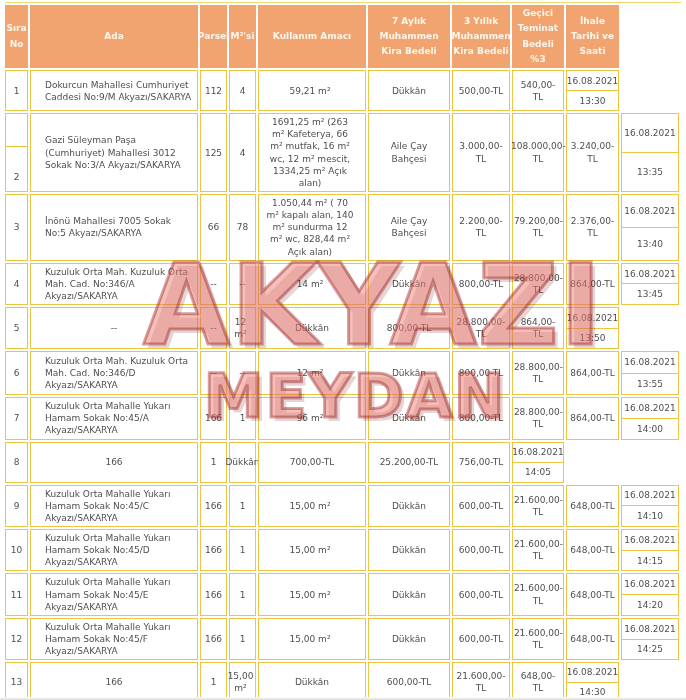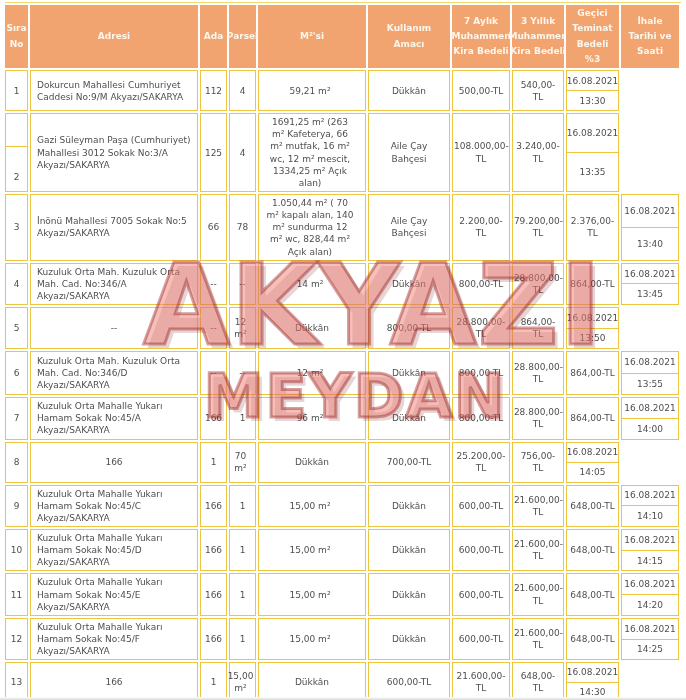--- a/index.html
+++ b/index.html
@@ -22,21 +22,21 @@
     text-align:center;font-weight:bold;font-size:9px;line-height:1.7;
     min-height:46px;padding:1px 2px;box-sizing:border-box;
   }
   
   .row .cell{
     border:1px solid #EDC53E;
     display:flex;align-items:center;justify-content:center;
     font-size:9px;color:#4F4F4F;text-align:center;line-height:1.35;
     padding:2px 3px;box-sizing:border-box;background:#fff;
   }
-  .row .c-adres{justify-content:flex-start;text-align:left;padding-left:6px;padding-right:4px;}
+  .row .c-adres{justify-content:flex-start;text-align:left;padding-left:14px;padding-right:4px;}
   .row .c-m2{padding-left:6px;padding-right:10px;}
   .row .c-tarih{flex-direction:column;padding:0;align-items:stretch;}
   .sub{flex:1;display:flex;align-items:center;justify-content:center;}
   .sub-date{border-bottom:1px solid #EDC53E;}
   
   .r1 .cell{min-height:41px}.r2 .cell{min-height:45px}.r3 .cell{min-height:54px}
   .r4 .cell{min-height:42px}.r5 .cell{min-height:42px}.r6 .cell{min-height:44px}
   .r7 .cell{min-height:41px}.r8 .cell{min-height:41px}.r9 .cell{min-height:40px}
   .r10 .cell{min-height:41px}.r11 .cell{min-height:41px}.r12 .cell{min-height:40px}
   .r13 .cell{min-height:40px}.r14 .cell{min-height:38px}
@@ -57,21 +57,20 @@
   .watermark .wm2{font-size:60px;letter-spacing:2px;display:block;margin-top:6px;}
   .page-bottom-shadow{position:absolute;left:0;right:0;bottom:0;height:3px;background:linear-gradient(#fff,#d9d9d9);}
 </style>
 </head>
 <body>
 
 <div class="page">
 
   <div class="grid-row header-row">
     <div class="hcell">Sıra No</div>
-    <div class="hcell">Adresi</div>
     <div class="hcell">Ada</div>
     <div class="hcell">Parsel</div>
     <div class="hcell">M²'si</div>
     <div class="hcell">Kullanım Amacı</div>
     <div class="hcell">7 Aylık Muhammen Kira Bedeli</div>
     <div class="hcell">3 Yıllık Muhammen Kira Bedeli</div>
     <div class="hcell">Geçici Teminat Bedeli %3</div>
     <div class="hcell">İhale Tarihi ve Saati</div>
   </div>
 
@@ -119,20 +118,23 @@
         </div>
     <div class="cell c-parsel">
           <span>4</span>
         </div>
     <div class="cell c-m2">
           <span>1691,25 m² (263 m² Kafeterya, 66 m² mutfak, 16 m² wc, 12 m² mescit, 1334,25 m² Açık alan)</span>
         </div>
     <div class="cell c-amac">
           <span>Aile Çay Bahçesi</span>
         </div>
+    <div class="cell c-kira1">
+          <span>3.000,00-TL</span>
+        </div>
     <div class="cell c-kira3">
           <span>108.000,00-TL</span>
         </div>
     <div class="cell c-teminat">
           <span>3.240,00-TL</span>
         </div>
     <div class="cell c-tarih">
       <div class="sub sub-date">16.08.2021</div>
       <div class="sub sub-time">13:35</div>
     </div>
@@ -307,23 +309,20 @@
 
   <div class="grid-row row r8">
     <div class="cell c-no">
           <span>8</span>
         </div>
     <div class="cell c-ada">
           <span>166</span>
         </div>
     <div class="cell c-parsel">
           <span>1</span>
-        </div>
-    <div class="cell c-m2">
-          <span>70 m²</span>
         </div>
     <div class="cell c-amac">
           <span>Dükkân</span>
         </div>
     <div class="cell c-kira1">
           <span>700,00-TL</span>
         </div>
     <div class="cell c-kira3">
           <span>25.200,00-TL</span>
         </div>

